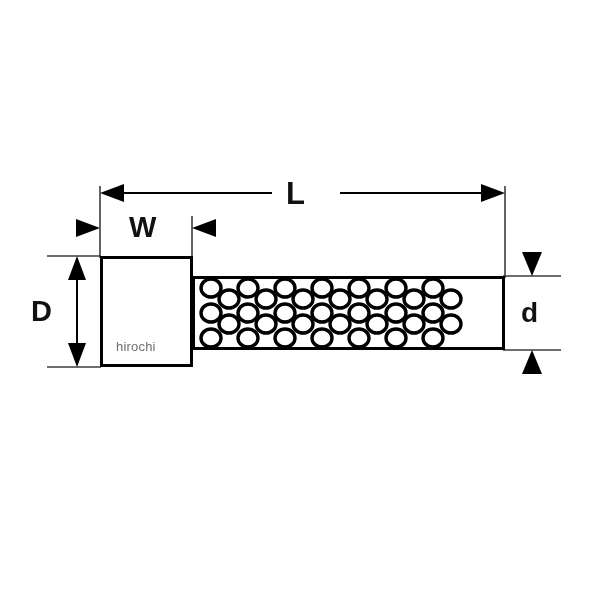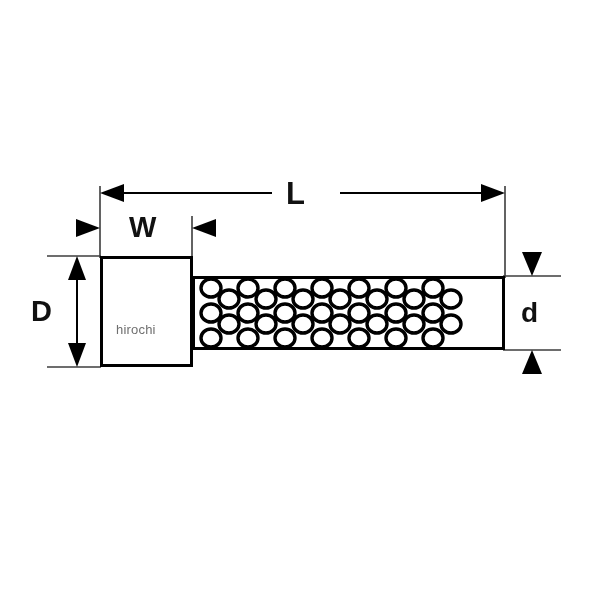--- a/index.html
+++ b/index.html
@@ -32,21 +32,21 @@
     white-space: nowrap;
     user-select: none;
   }
   #label-L { left: 286px; top: 178px; font-size: 31px; }
   #label-W { left: 129px; top: 213px; font-size: 29px; }
   #label-D { left: 31px;  top: 297px; font-size: 29px; }
   #label-d { left: 521px; top: 299px; font-size: 28px; }
   #watermark-hirochi {
     position: absolute;
     left: 116px;
-    top: 322px;
+    top: 339px;
     font-family: "Liberation Sans", sans-serif;
     font-size: 13px;
     font-weight: 400;
     color: #6f6f6f;
     letter-spacing: 0.2px;
     white-space: nowrap;
     user-select: none;
   }
 </style>
 </head>

